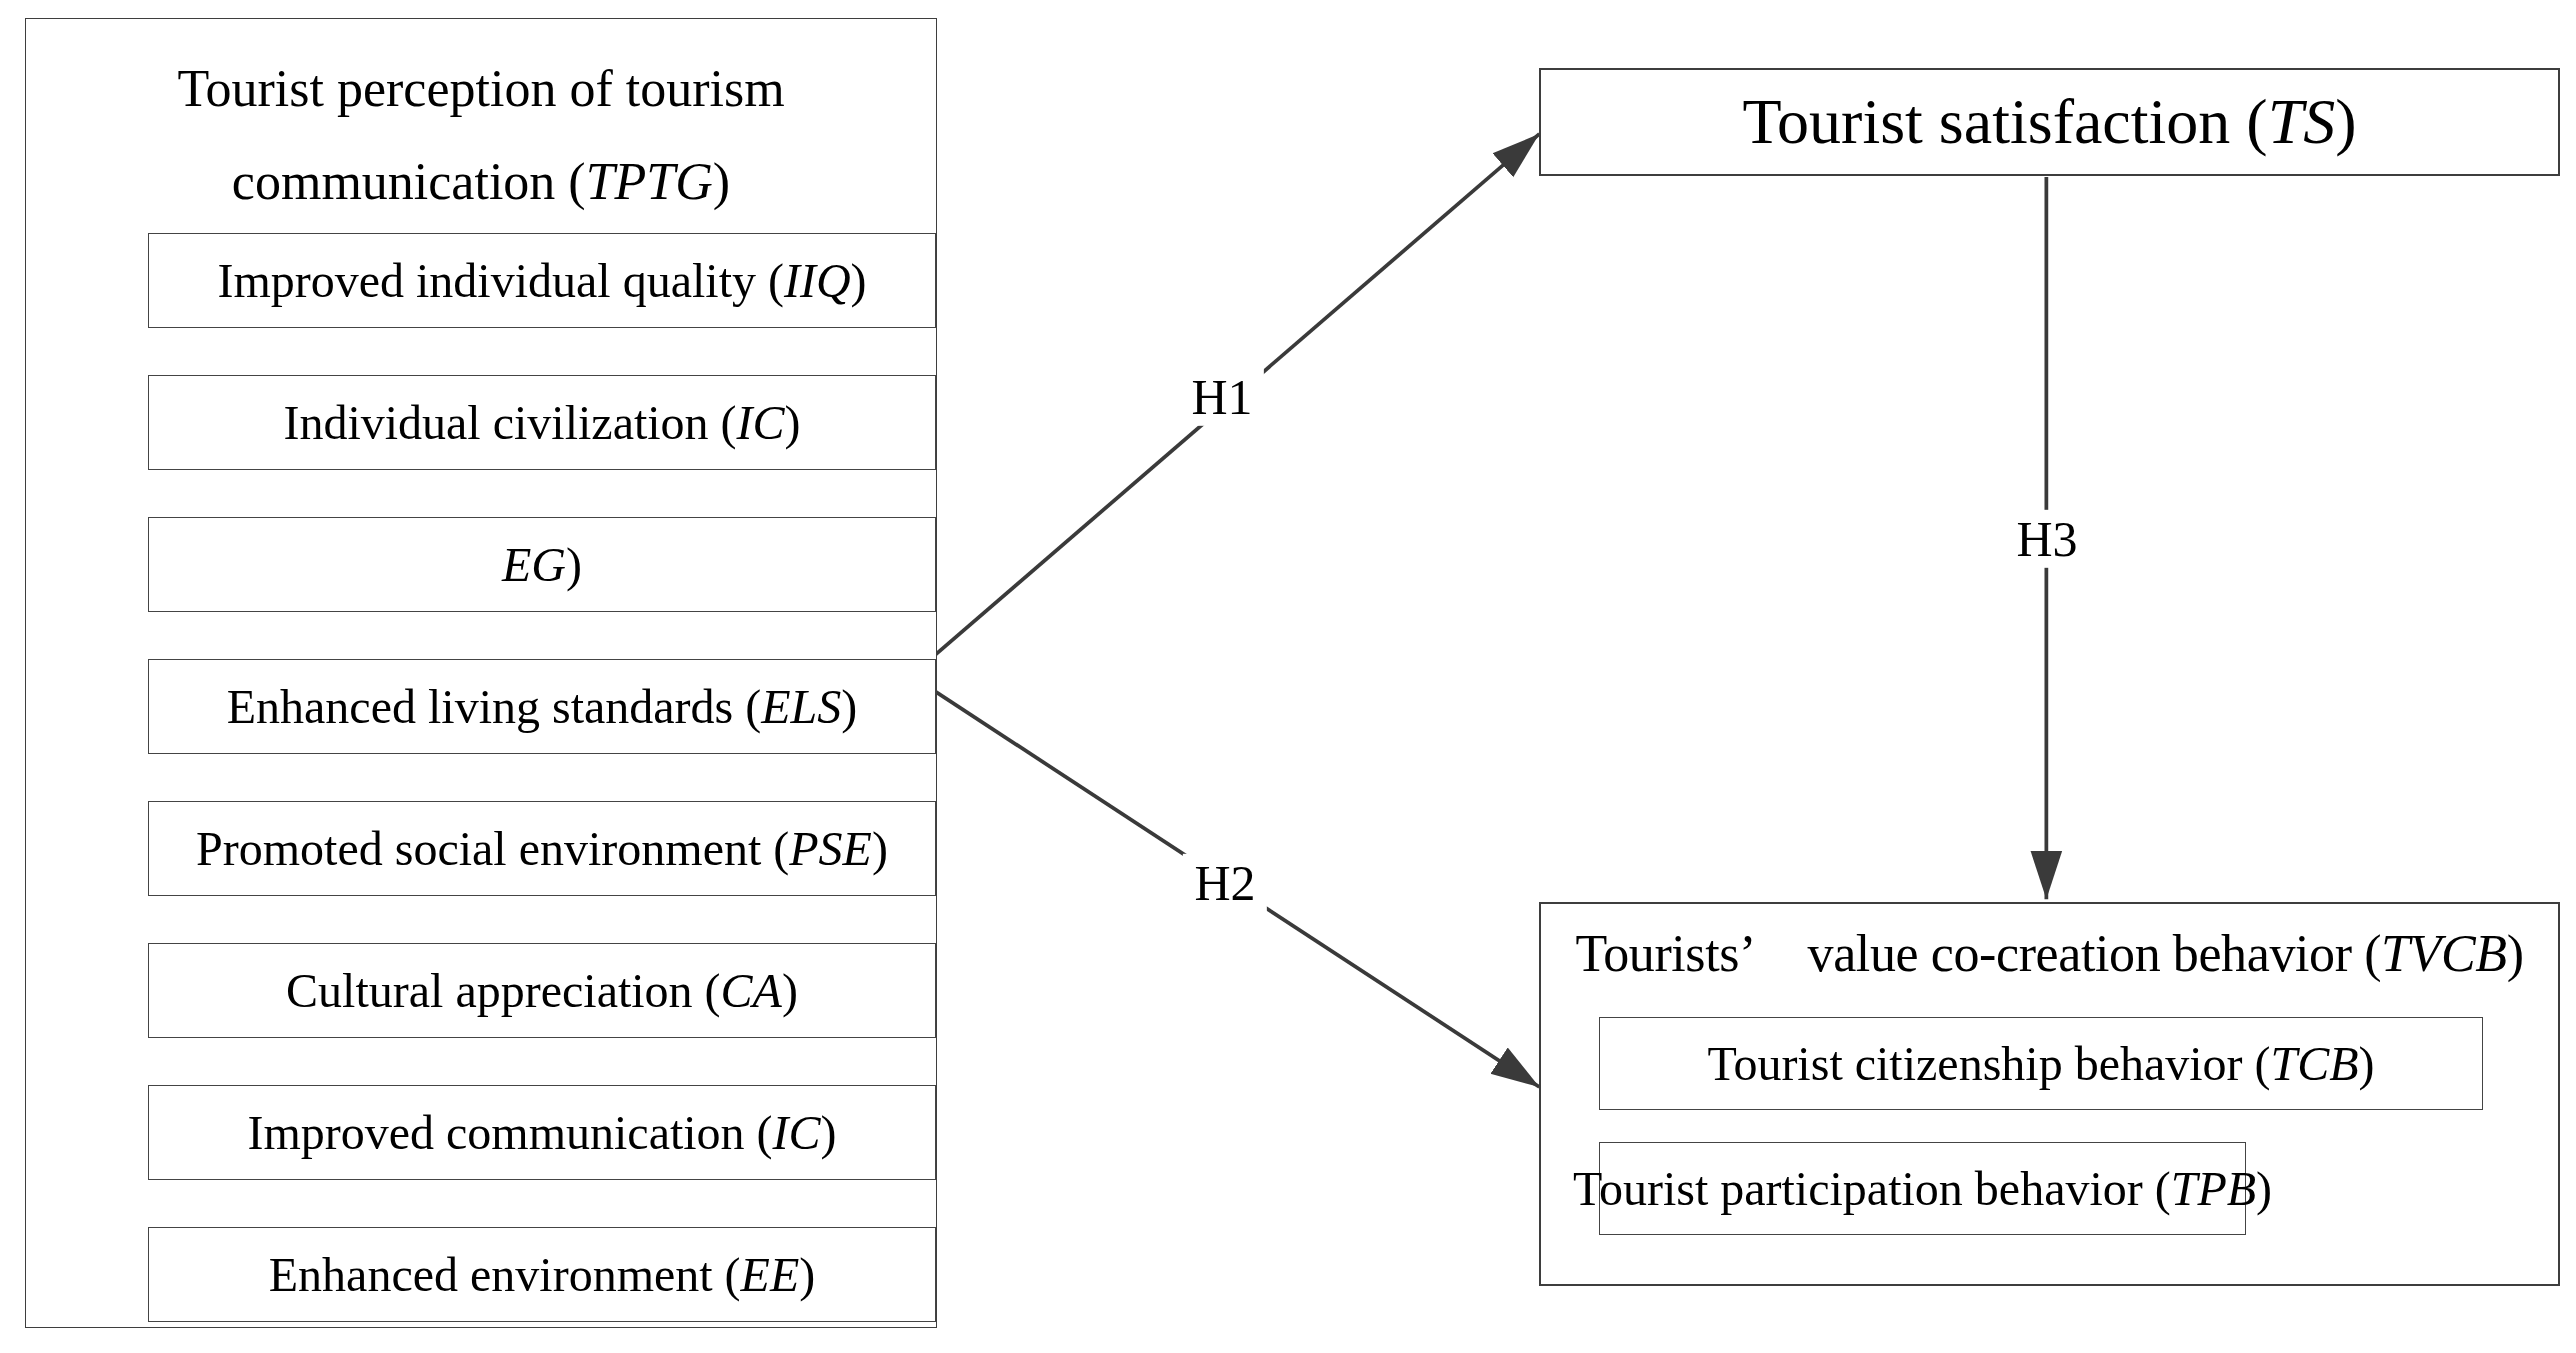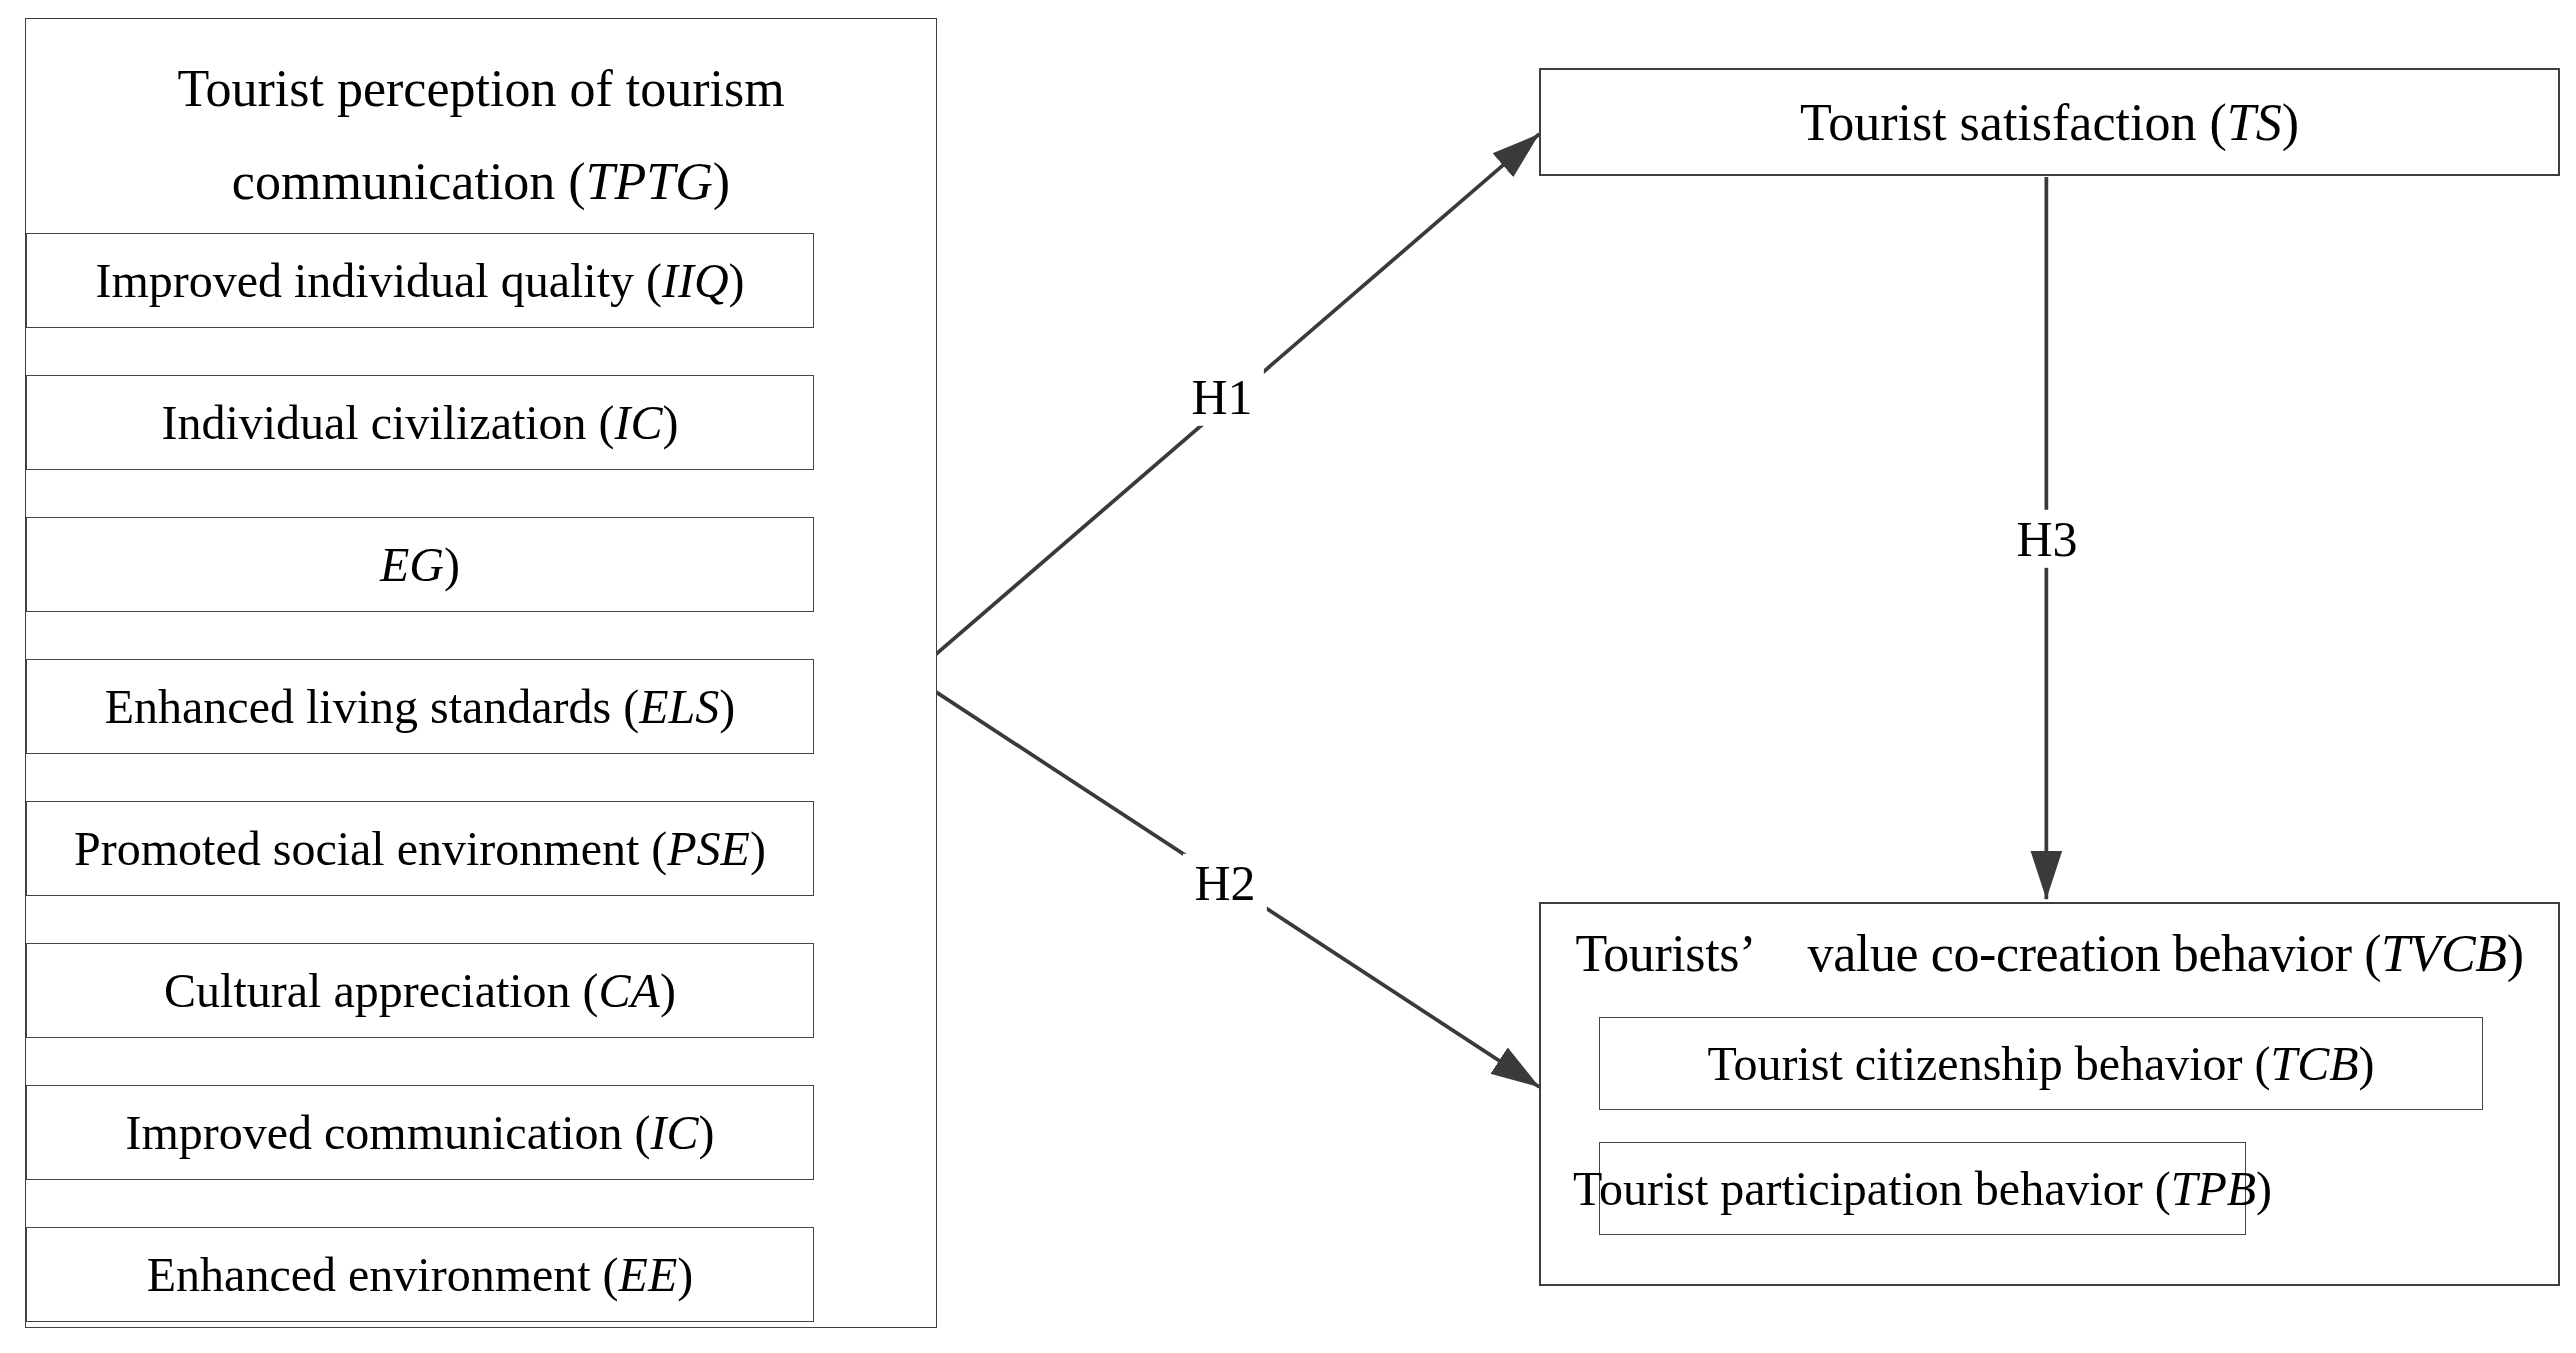--- a/index.html
+++ b/index.html
@@ -11,30 +11,30 @@
     position:relative; width:2576px; height:1353px; background:var(--bg);
     font-family:"Liberation Serif","DejaVu Serif",serif; color:var(--text);
     overflow:hidden;
   }
   .arrows{position:absolute;left:0;top:0;width:2576px;height:1353px;pointer-events:none;}
   .arrows line{stroke:var(--line);stroke-width:4.5px;}
   .arrows polygon{fill:var(--line);}
   .box{position:absolute;background:var(--bg);box-sizing:border-box;}
   .tptg{left:25px;top:18.3px;width:912px;height:1310px;border:1.7px solid var(--border-outer);}
   .tptg-title{padding-top:23px;text-align:center;font-size:52px;line-height:93px;white-space:nowrap;}
-  .tptg-items{margin-top:5px;display:flex;flex-direction:column;align-items:flex-start;gap:47px;}
+  .tptg-items{margin-top:5px;display:flex;flex-direction:column;align-items:flex-end;gap:47px;}
   .subbox{
     box-sizing:border-box;border:1.7px solid var(--border-inner);background:var(--bg);
     display:flex;align-items:center;justify-content:center;
     font-size:48px;white-space:nowrap;
   }
   .tptg-items .subbox{width:788px;height:95px;}
   .ts{
     left:1539px;top:68px;width:1021px;height:108px;border:2.5px solid var(--border-outer);
-    display:flex;align-items:center;justify-content:center;font-size:52px;white-space:nowrap;
+    display:flex;align-items:center;justify-content:center;font-size:64px;white-space:nowrap;
   }
   .tvcb{left:1539px;top:902px;width:1021px;height:384px;border:2.5px solid var(--border-outer);}
   .tvcb-title{padding-top:15px;text-align:center;font-size:52px;line-height:70px;white-space:nowrap;letter-spacing:-0.4px;}
   .tcb{margin:28px 0 0 58px;width:884px;height:93px;}
   .tpb{margin:32px 0 8px 58px;width:647px;height:93px;}
   .ac{font-style:italic;}
   .hlabel{
     position:absolute;transform:translate(-50%,-50%);
     background:var(--bg);padding:1.7px 11.6px;font-size:50px;line-height:1.1;
   }

